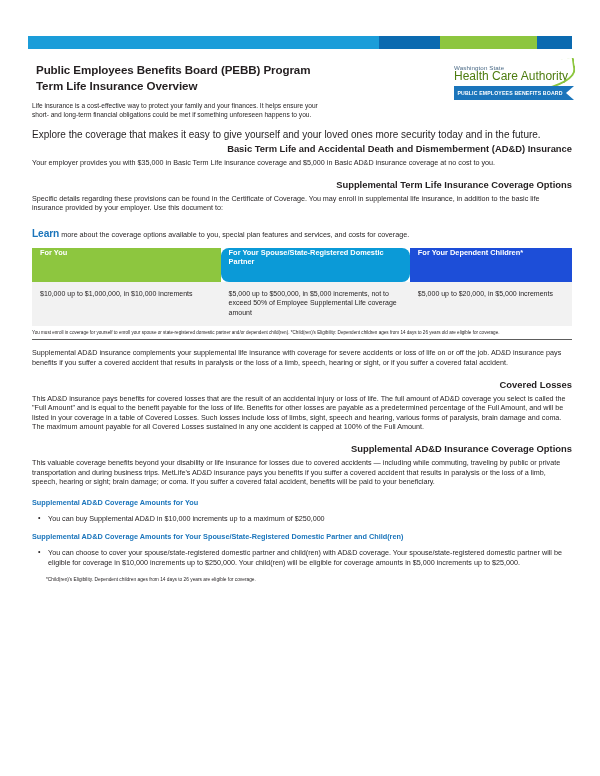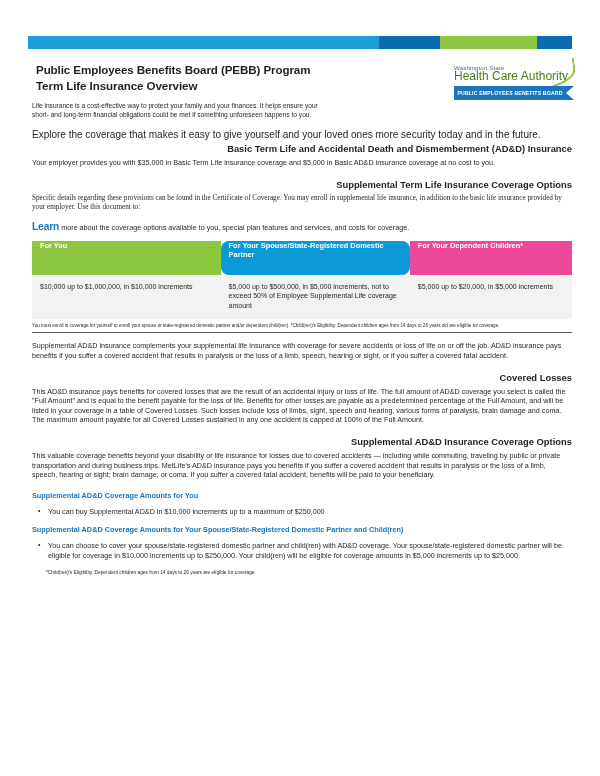--- a/index.html
+++ b/index.html
@@ -146,21 +146,21 @@
     line-height: 12px;
     color: #231f20;
     text-align: right;
   }
   p.body {
     margin: 0 0 11px 0;
     font-size: 7.2px;
     line-height: 9.6px;
     color: #231f20;
   }
-  p.body.tight { margin-bottom: 9px; font-family: Liberation Serif, serif; }
+  p.body.tight { margin-bottom: 16px; }
 
   .action-line {
     margin: 0 0 8px 0;
     font-size: 7.2px;
     line-height: 10px;
     color: #231f20;
   }
   .action-word {
     font-size: 10.2px;
     font-weight: bold;
@@ -184,21 +184,21 @@
     text-align: left;
     padding: 0 8px 8px 8px;
     font-size: 7.4px;
     font-weight: bold;
     line-height: 9.6px;
     color: #ffffff;
     height: 26px;
   }
   th.c1 { background: #8dc63f; color: #1a3c5a; width: 180px; }
   th.c2 { background: #0b9ad7; width: 180px; border-radius: 8px; }
-  th.c3 { background: #ec4899; width: 152px; }
+  th.c3 { background: #1d4ed8; width: 152px; }
   table.amounts td {
     vertical-align: top;
     padding: 7px 8px 9px 8px;
     font-size: 7px;
     line-height: 9.4px;
     color: #231f20;
     background: #f2f2f2;
   }
   td.c1 { background: #f4f4f4; }
   td.c2 { background: #f0f0f0; }

